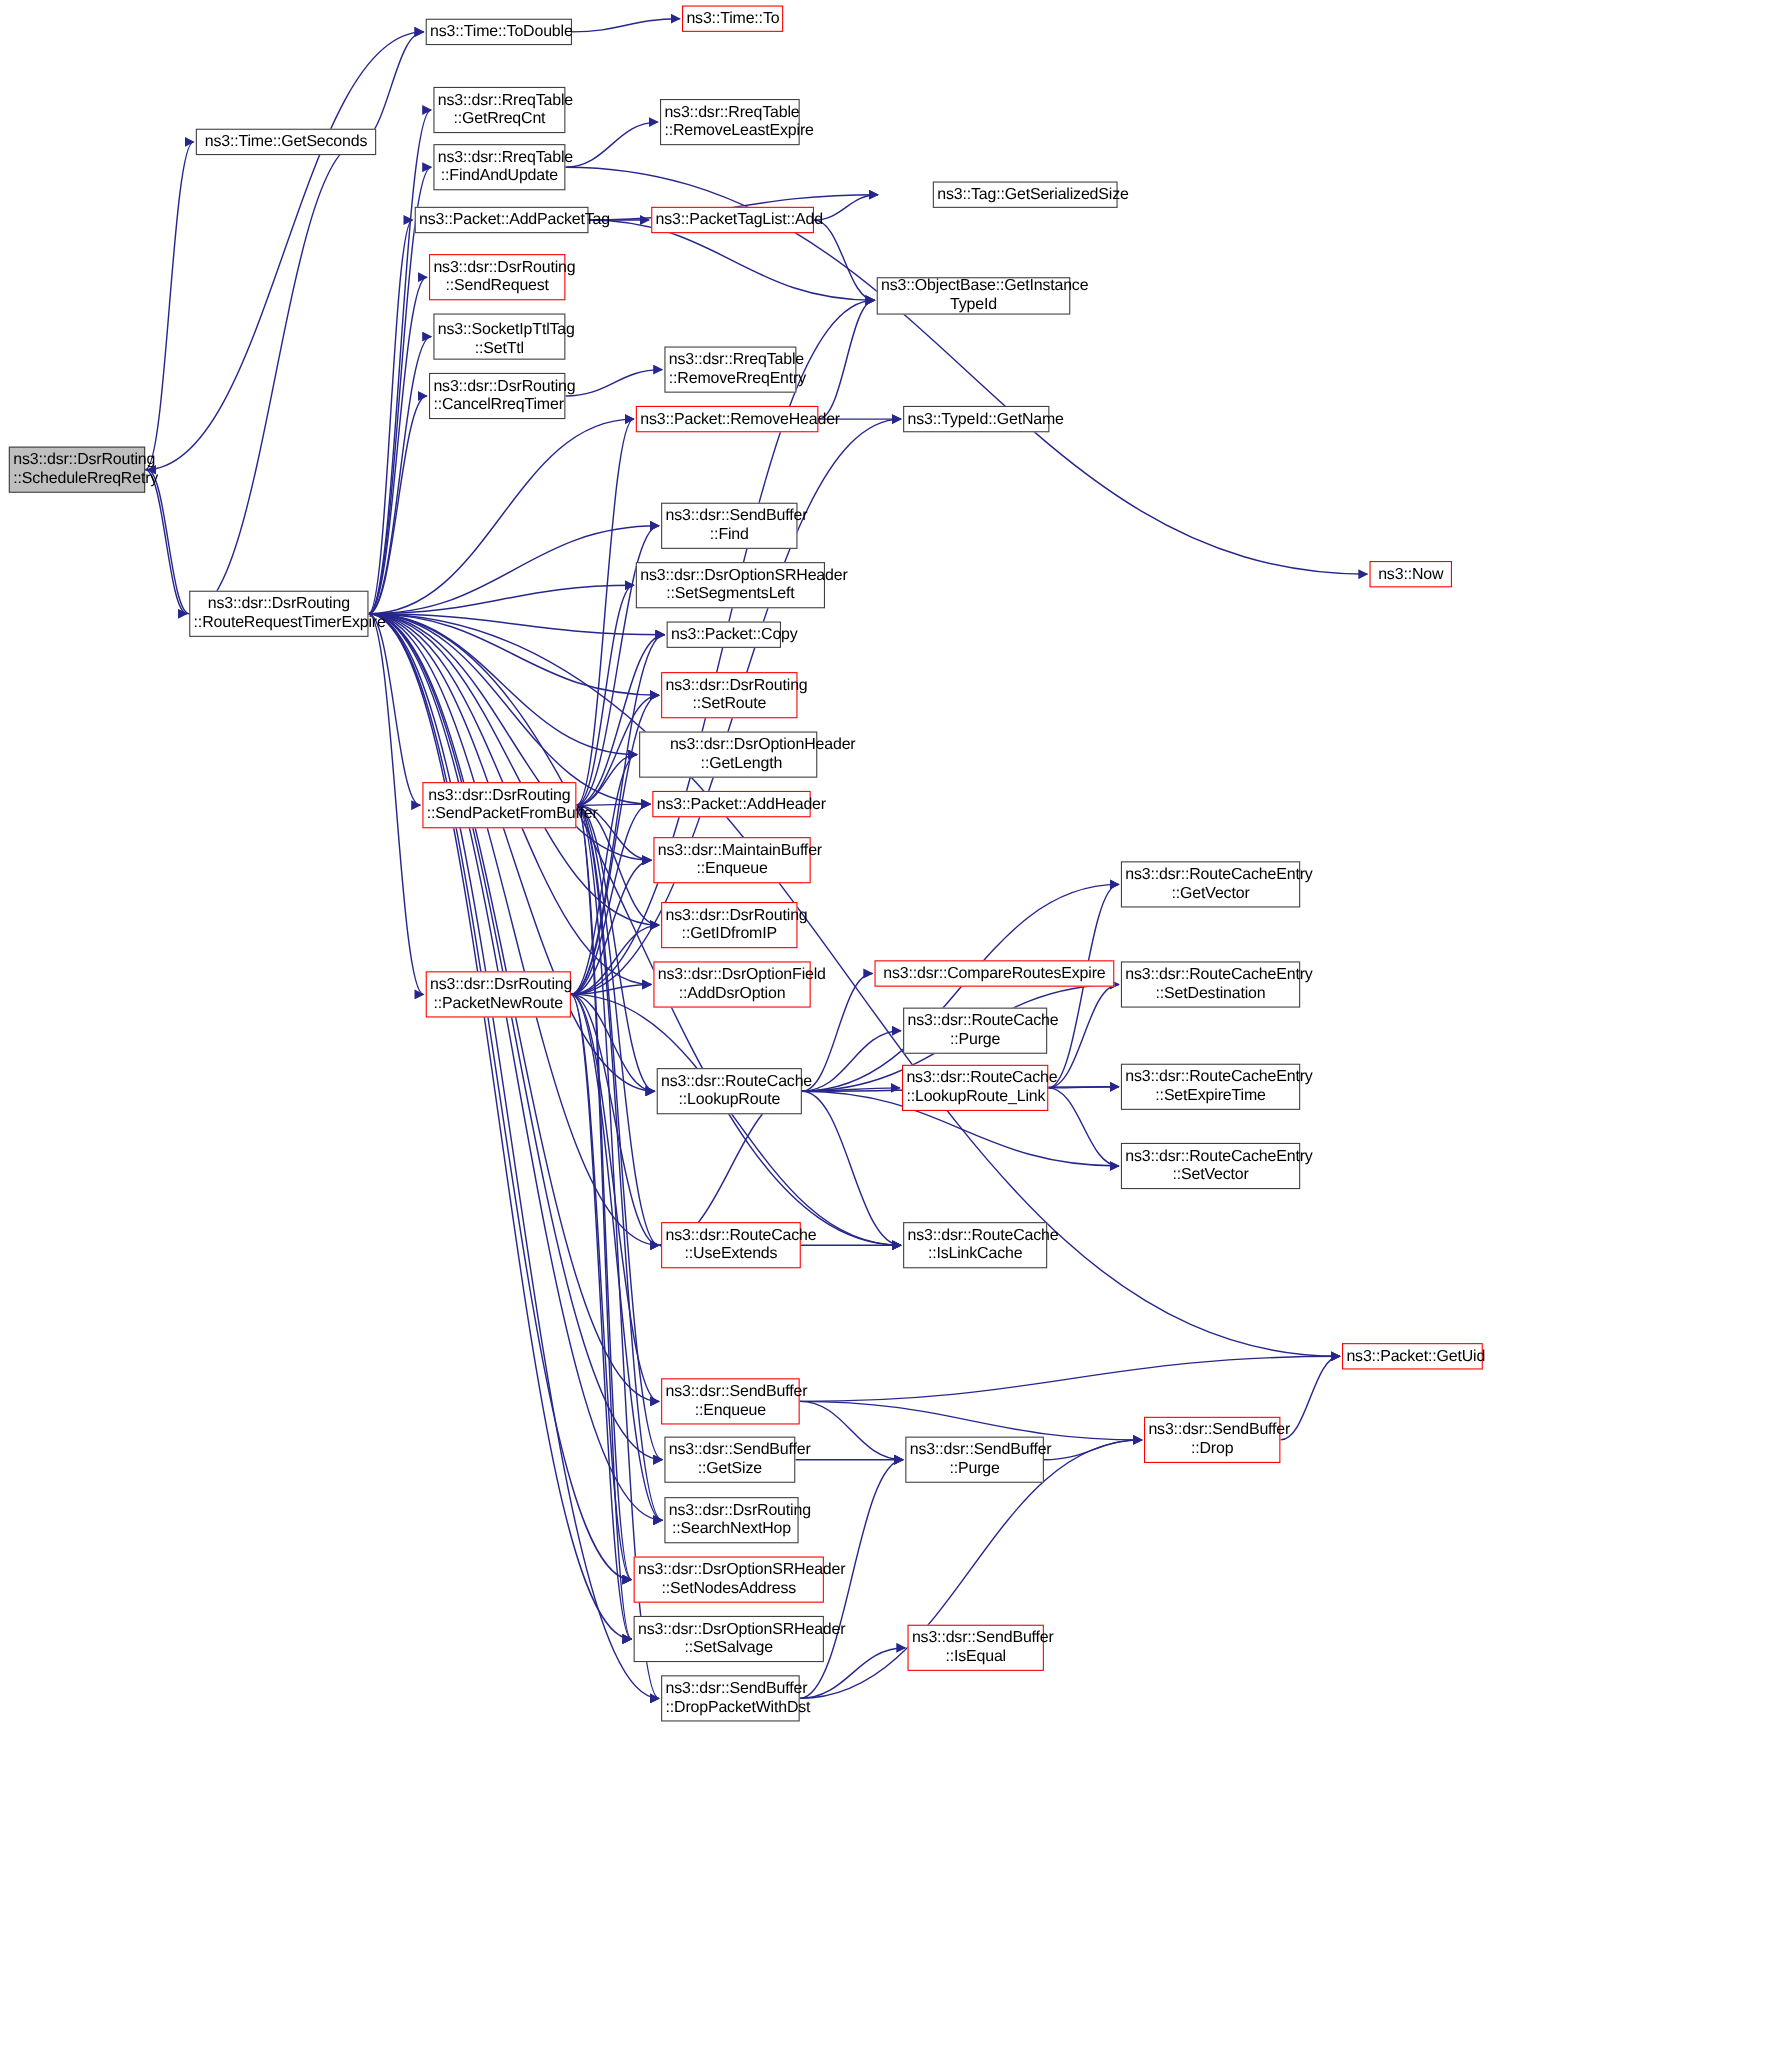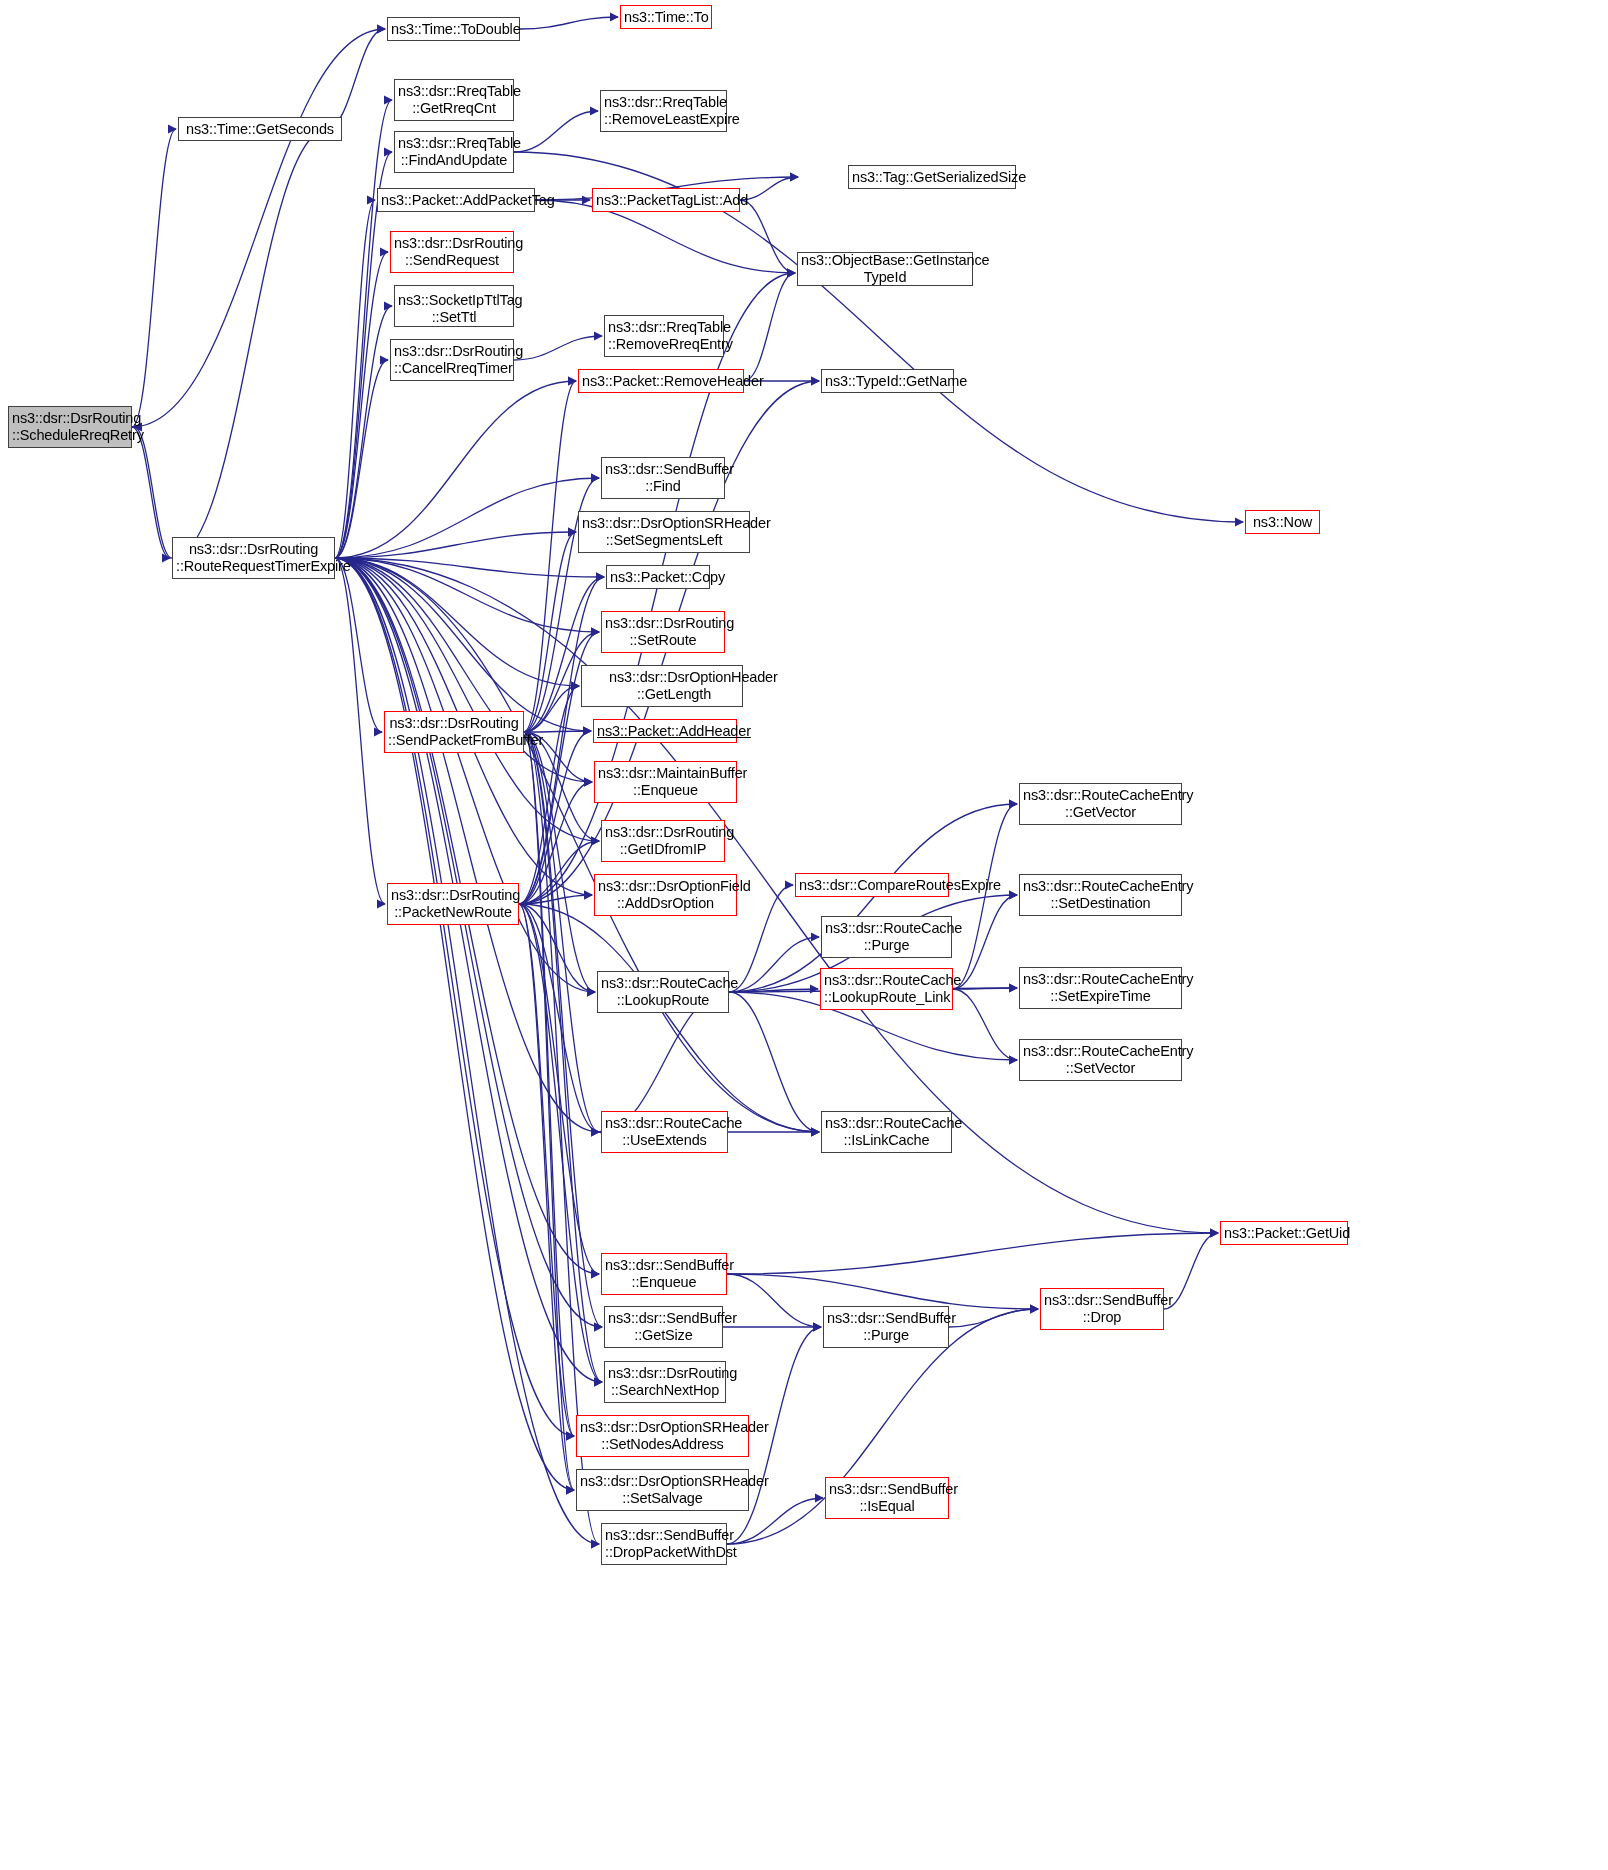--- a/index.html
+++ b/index.html
@@ -199,30 +199,30 @@
 ::Find</span></div>
       <div class="node" style="left: 578px; top: 511px; width: 172px; height: 42px;"><span class="label">ns3::dsr::DsrOptionSRHeader
 ::SetSegmentsLeft</span></div>
       <div class="node" style="left: 606px; top: 565px; width: 104px; height: 24px;"><span class="label">ns3::Packet::Copy</span></div>
       <div class="node red" style="left: 601px; top: 611px; width: 124px; height: 42px;"><span class="label">ns3::dsr::DsrRouting
 ::SetRoute</span></div>
       <div class="node" style="left: 581px; top: 665px; width: 162px; height: 42px; padding-left: 27px;"><span class="label">ns3::dsr::DsrOptionHeader
 ::GetLength</span></div>
       <div class="node red" style="left: 384px; top: 711px; width: 140px; height: 42px;"><span class="label">ns3::dsr::DsrRouting
 ::SendPacketFromBuffer</span></div>
-      <div class="node red" style="left: 593px; top: 719px; width: 144px; height: 24px; text-decoration: underline;"><span class="label">ns3::Packet::AddHeader</span></div>
+      <div class="node red" style="left: 593px; top: 719px; width: 144px; height: 24px;"><span class="label">ns3::Packet::AddHeader</span></div>
       <div class="node red" style="left: 594px; top: 761px; width: 143px; height: 42px;"><span class="label">ns3::dsr::MaintainBuffer
 ::Enqueue</span></div>
       <div class="node red" style="left: 601px; top: 820px; width: 124px; height: 42px;"><span class="label">ns3::dsr::DsrRouting
 ::GetIDfromIP</span></div>
       <div class="node red" style="left: 594px; top: 874px; width: 143px; height: 42px;"><span class="label">ns3::dsr::DsrOptionField
 ::AddDsrOption</span></div>
       <div class="node red" style="left: 387px; top: 883px; width: 132px; height: 42px;"><span class="label">ns3::dsr::DsrRouting
 ::PacketNewRoute</span></div>
-      <div class="node red" style="left: 795px; top: 873px; width: 154px; height: 24px;"><span class="label">ns3::dsr::CompareRoutesExpire</span></div>
+      <div class="node red" style="left: 795px; top: 873px; width: 218px; height: 24px;"><span class="label">ns3::dsr::CompareRoutesExpire</span></div>
       <div class="node" style="left: 821px; top: 916px; width: 131px; height: 42px;"><span class="label">ns3::dsr::RouteCache
 ::Purge</span></div>
       <div class="node" style="left: 1019px; top: 783px; width: 163px; height: 42px;"><span class="label">ns3::dsr::RouteCacheEntry
 ::GetVector</span></div>
       <div class="node" style="left: 1019px; top: 874px; width: 163px; height: 42px;"><span class="label">ns3::dsr::RouteCacheEntry
 ::SetDestination</span></div>
       <div class="node" style="left: 597px; top: 971px; width: 132px; height: 42px;"><span class="label">ns3::dsr::RouteCache
 ::LookupRoute</span></div>
       <div class="node red" style="left: 820px; top: 968px; width: 133px; height: 42px;"><span class="label">ns3::dsr::RouteCache
 ::LookupRoute_Link</span></div>

